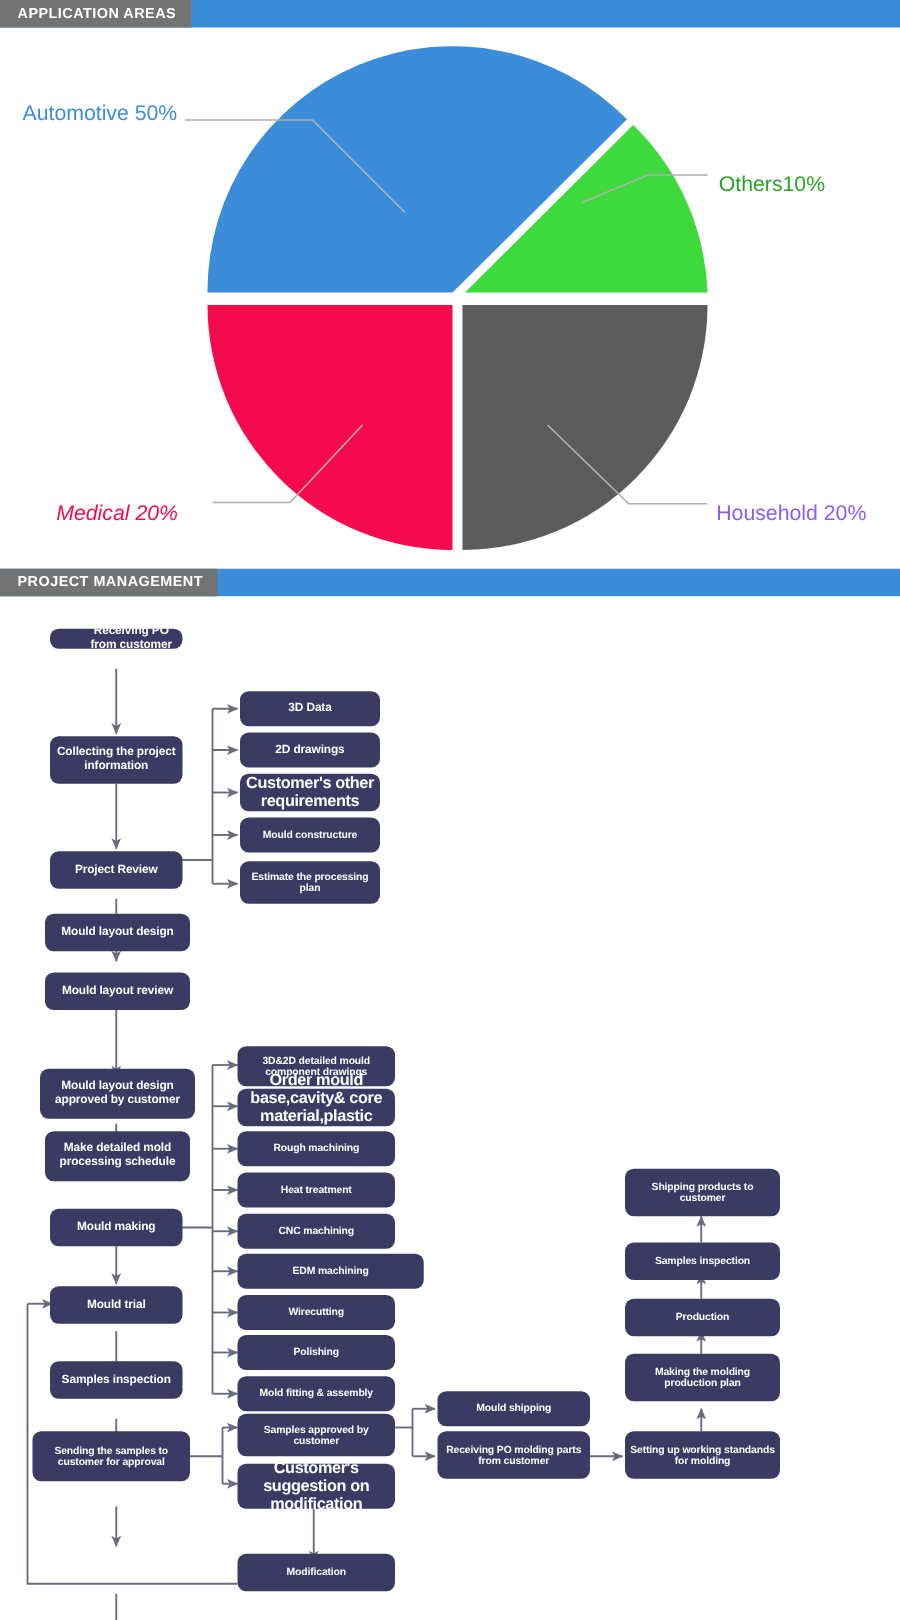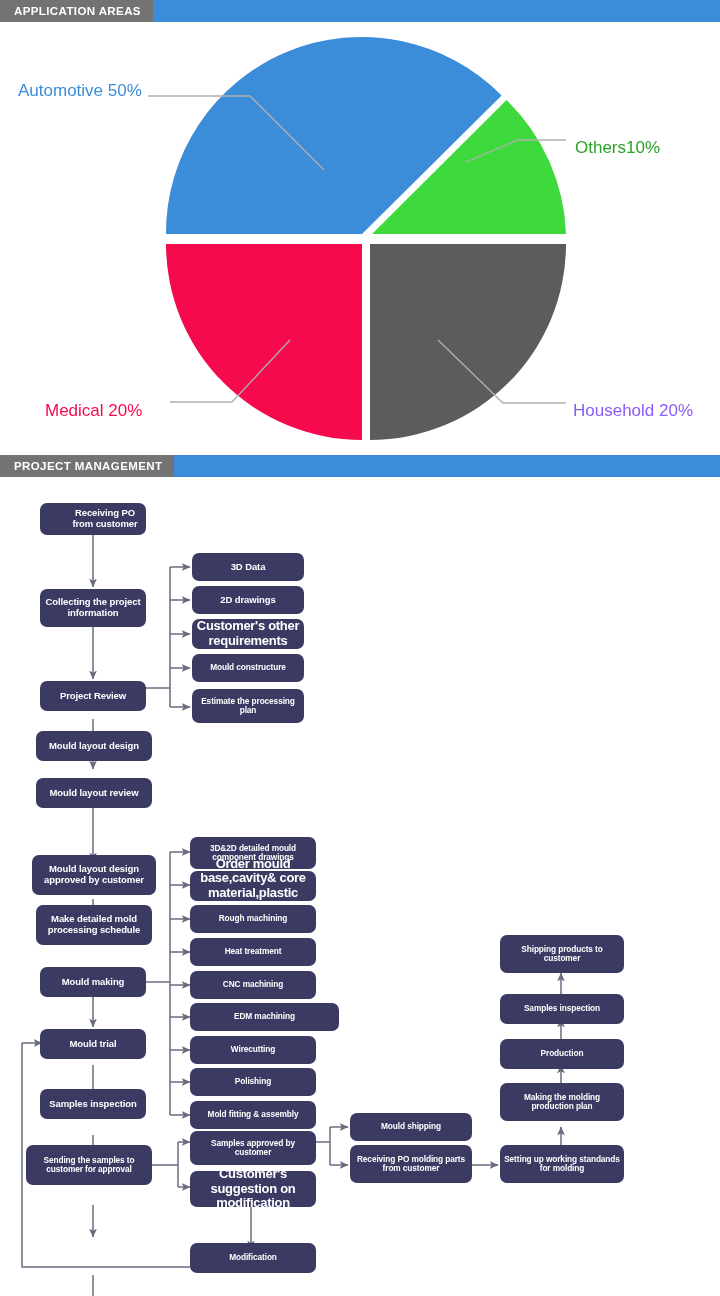--- a/index.html
+++ b/index.html
@@ -21,21 +21,21 @@
   #bar-application{top:0;}
   #bar-project{top:455px;}
 
   
   #pie-section{position:absolute;left:0;top:22px;width:720px;height:526px;}
   #pie-svg{position:absolute;left:0;top:0;}
 
   .pie-label{position:absolute;font-size:17px;white-space:nowrap;}
   #label-automotive{left:18px;top:59px;color:#3c8dd9;}
   #label-others{left:575px;top:116px;color:#29a329;}
-  #label-medical{left:45px;top:379px;color:#f50a4d;}
+  #label-medical{left:45px;top:379px;color:#f50a4d;font-style:italic;}
   #label-household{left:573px;top:379px;color:#8b5cf6;}
 
   
   #flow-section{position:absolute;left:0;top:477px;width:720px;height:819px;}
   #flow-svg{position:absolute;left:0;top:0;}
 
   .node{
     position:absolute;box-sizing:border-box;
     background:#3b3a63;border-radius:7px;color:#ffffff;
     display:flex;align-items:center;justify-content:center;text-align:center;
@@ -173,21 +173,21 @@
     </g>
 
     <g stroke="#6b6b80" stroke-width="1.5" fill="none">
       <path d="M190,790 L22,790 L22,566"></path>
     </g>
     <g stroke="#6b6b80" stroke-width="1.5" fill="none" marker-end="url(#ah)">
       <path d="M22,566 L42,566"></path>
     </g>
   </svg>
 
-  <div class="node" style="left:40px;top:26px;width:106px;height:32px;padding-left:28px;">Receiving PO from customer</div>
+  <div class="node" style="left:40px;top:26px;width:106px;height:16px;padding-left:28px;">Receiving PO from customer</div>
   <div class="node" style="left:40px;top:112px;width:106px;height:38px;">Collecting the project information</div>
   <div class="node" style="left:40px;top:204px;width:106px;height:30px;">Project Review</div>
   <div class="node" style="left:36px;top:254px;width:116px;height:30px;">Mould layout design</div>
   <div class="node" style="left:36px;top:301px;width:116px;height:30px;">Mould layout review</div>
   <div class="node" style="left:32px;top:378px;width:124px;height:40px;">Mould layout design approved by customer</div>
   <div class="node" style="left:36px;top:428px;width:116px;height:40px;">Make detailed mold processing schedule</div>
   <div class="node" style="left:40px;top:490px;width:106px;height:30px;">Mould making</div>
   <div class="node" style="left:40px;top:552px;width:106px;height:30px;">Mould trial</div>
   <div class="node" style="left:40px;top:612px;width:106px;height:30px;">Samples inspection</div>
   <div class="node sm" style="left:26px;top:668px;width:126px;height:40px;">Sending the samples to customer for approval</div>

